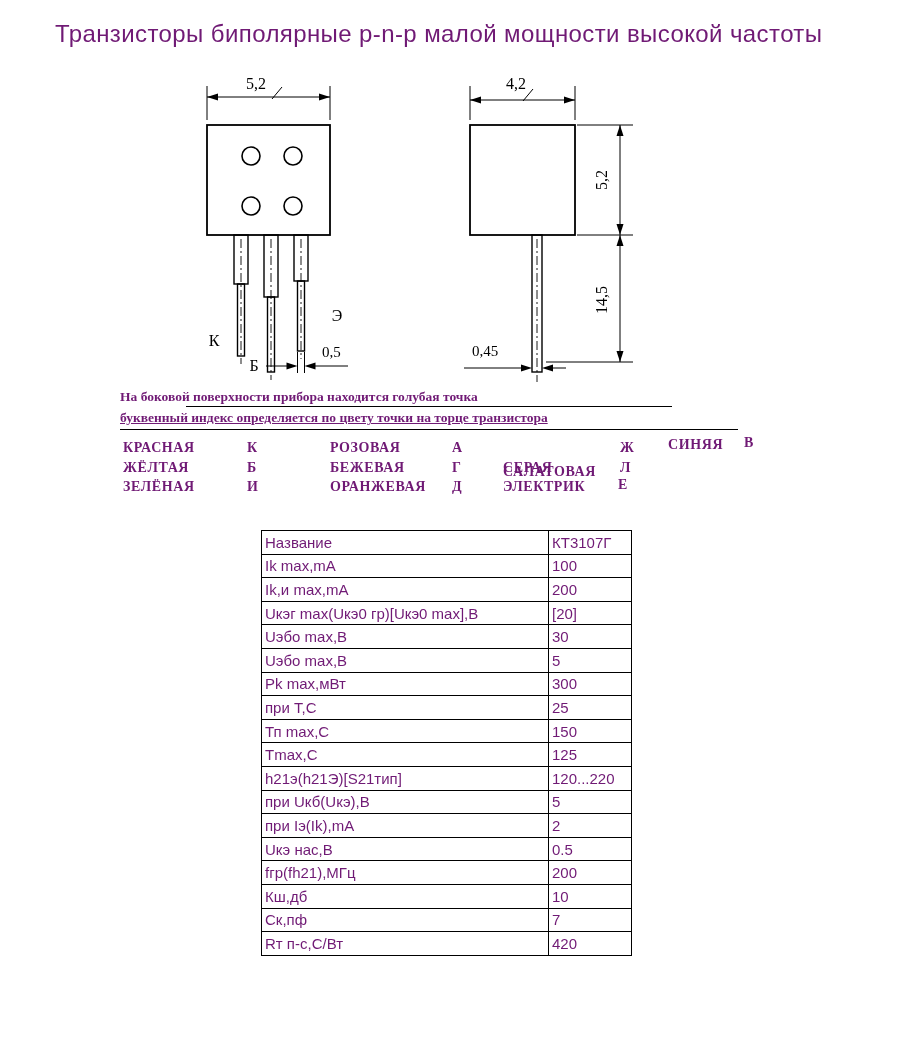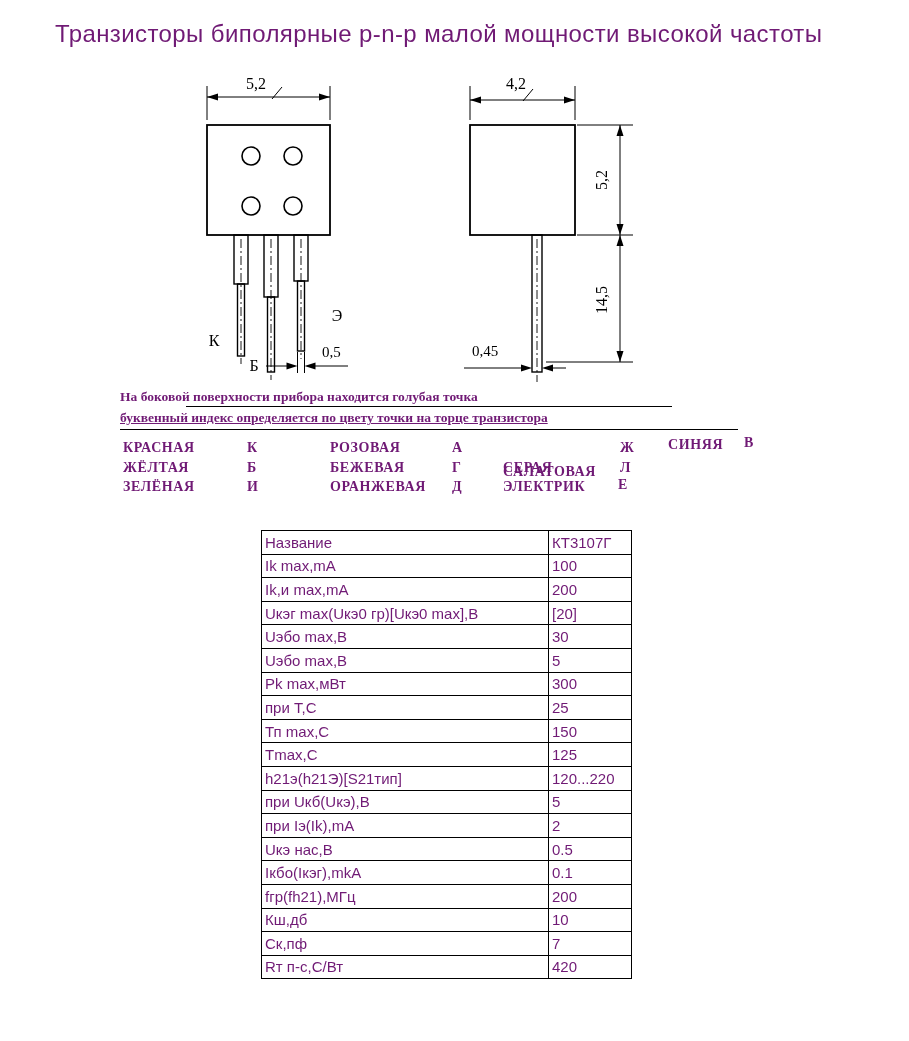--- a/index.html
+++ b/index.html
@@ -194,24 +194,20 @@
         </tr>
         <tr>
           <td class="param">при Iэ(Ik),mA</td>
           <td class="val">2</td>
         </tr>
         <tr>
           <td class="param">Uкэ нас,В</td>
           <td class="val">0.5</td>
         </tr>
         <tr>
-          <td class="param">Iкбо(Iкэг),mkA</td>
-          <td class="val">0.1</td>
-        </tr>
-        <tr>
           <td class="param">fгр(fh21),МГц</td>
           <td class="val">200</td>
         </tr>
         <tr>
           <td class="param">Кш,дб</td>
           <td class="val">10</td>
         </tr>
         <tr>
           <td class="param">Ск,пф</td>
           <td class="val">7</td>

